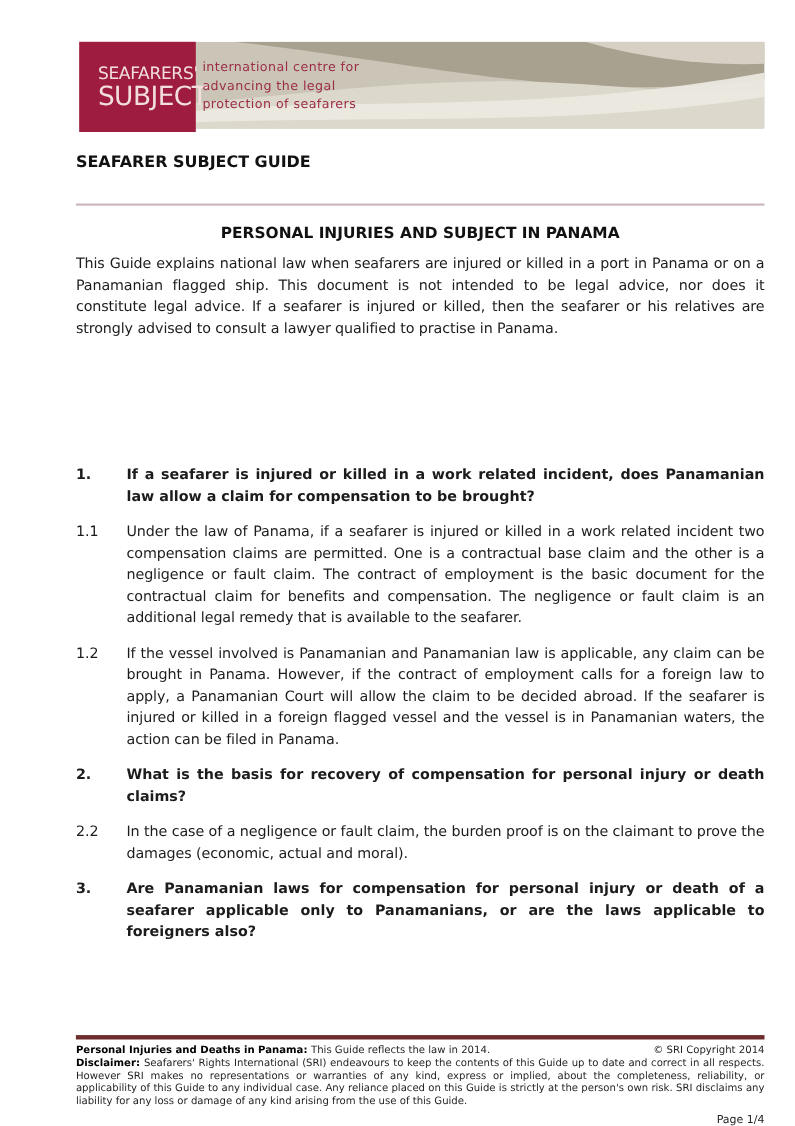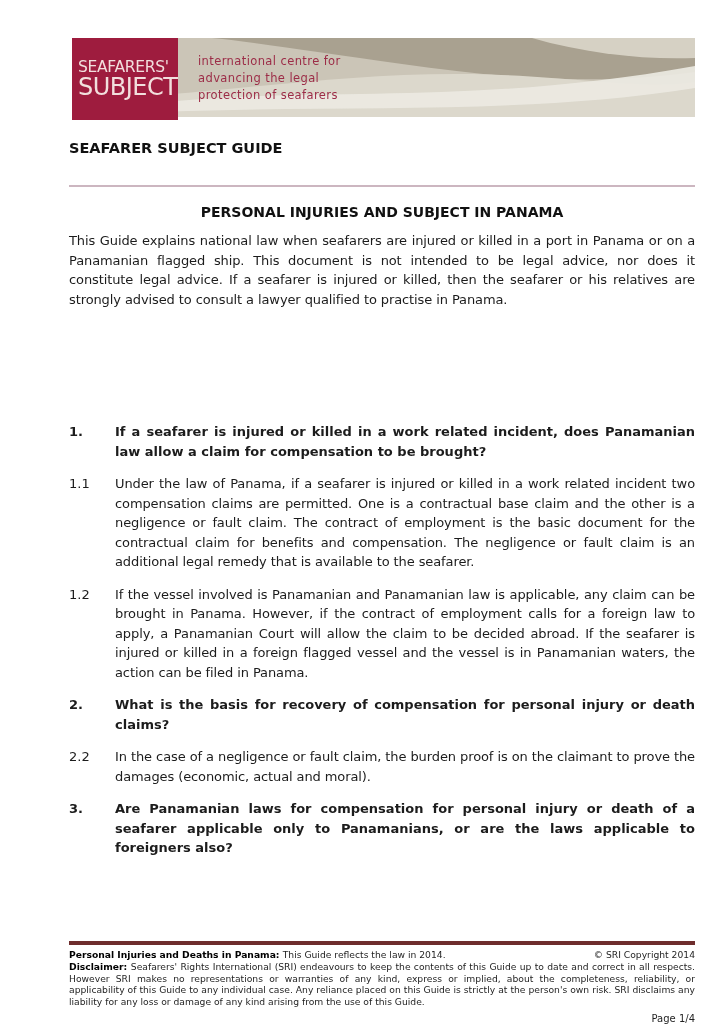--- a/index.html
+++ b/index.html
@@ -6,26 +6,26 @@
   .page{
     position:relative;width:723px;height:1024px;background:#ffffff;
     font-family:"DejaVu Sans",sans-serif;color:#1c1c1c;overflow:hidden;
   }
   
   .banner{position:absolute;left:72px;top:38px;width:623px;height:79px;}
   .banner-art{position:absolute;left:0;top:0;width:623px;height:79px;display:block;}
   .logo-square{
     position:absolute;left:0;top:0;width:106px;height:82px;background:#9e1c3e;
     z-index:2;display:flex;flex-direction:column;justify-content:center;
-    padding-left:6px;box-sizing:border-box;
+    padding-left:17px;box-sizing:border-box;
   }
   .logo-l1{color:#f2dfdd;font-size:15.5px;letter-spacing:-0.3px;line-height:16px;}
   .logo-l2{color:#f2dfdd;font-size:24px;letter-spacing:-0.5px;line-height:24px;}
   .tagline{
-    position:absolute;left:126px;top:50%;transform:translateY(-50%);z-index:2;
+    position:absolute;left:112px;top:50%;transform:translateY(-50%);z-index:2;
     color:#9c2c47;font-size:11.5px;line-height:17px;letter-spacing:0.4px;font-weight:500;
   }
   
   .kicker{position:absolute;left:69px;top:140px;font-size:14.5px;font-weight:bold;color:#111;}
   .divider{position:absolute;left:69px;top:185px;width:626px;height:2px;background:#ccb6c0;}
   .title{position:absolute;left:69px;top:204px;width:626px;margin:0;text-align:center;
     font-size:14px;font-weight:bold;color:#111;}
   
   .intro{position:absolute;left:69px;top:231px;width:626px;margin:0;
     font-size:13px;line-height:19.5px;text-align:justify;letter-spacing:-0.1px;}

